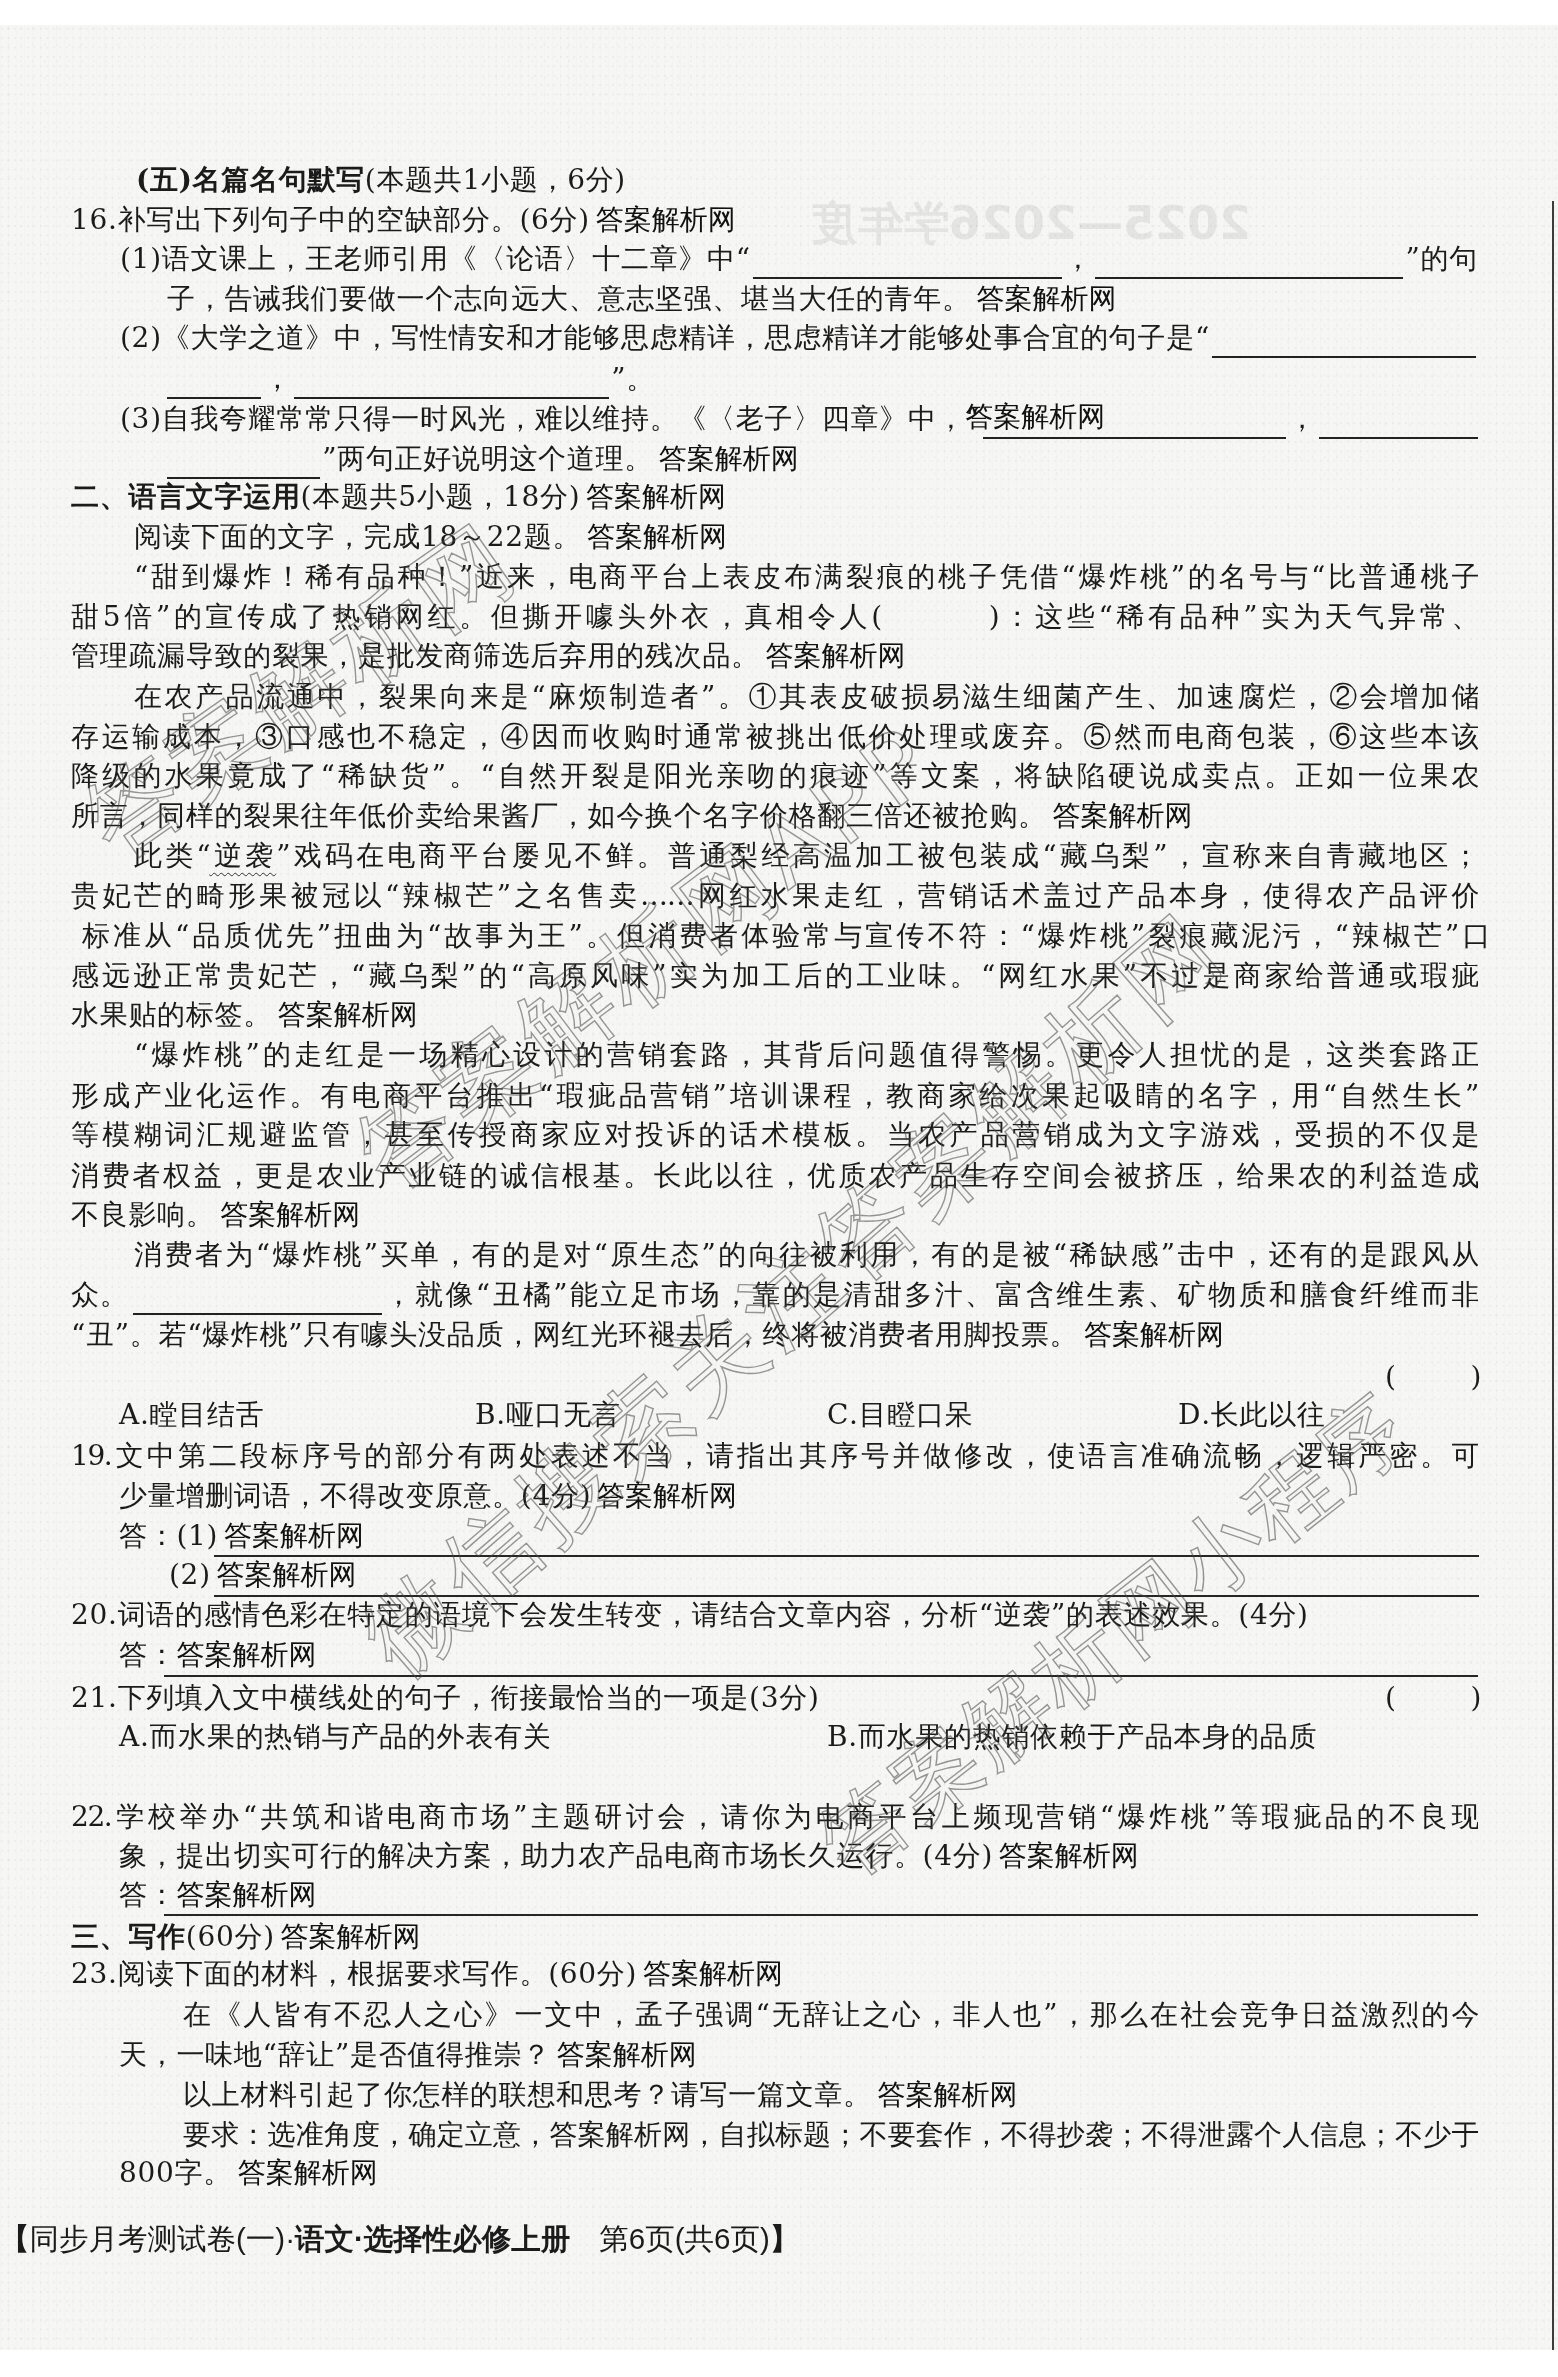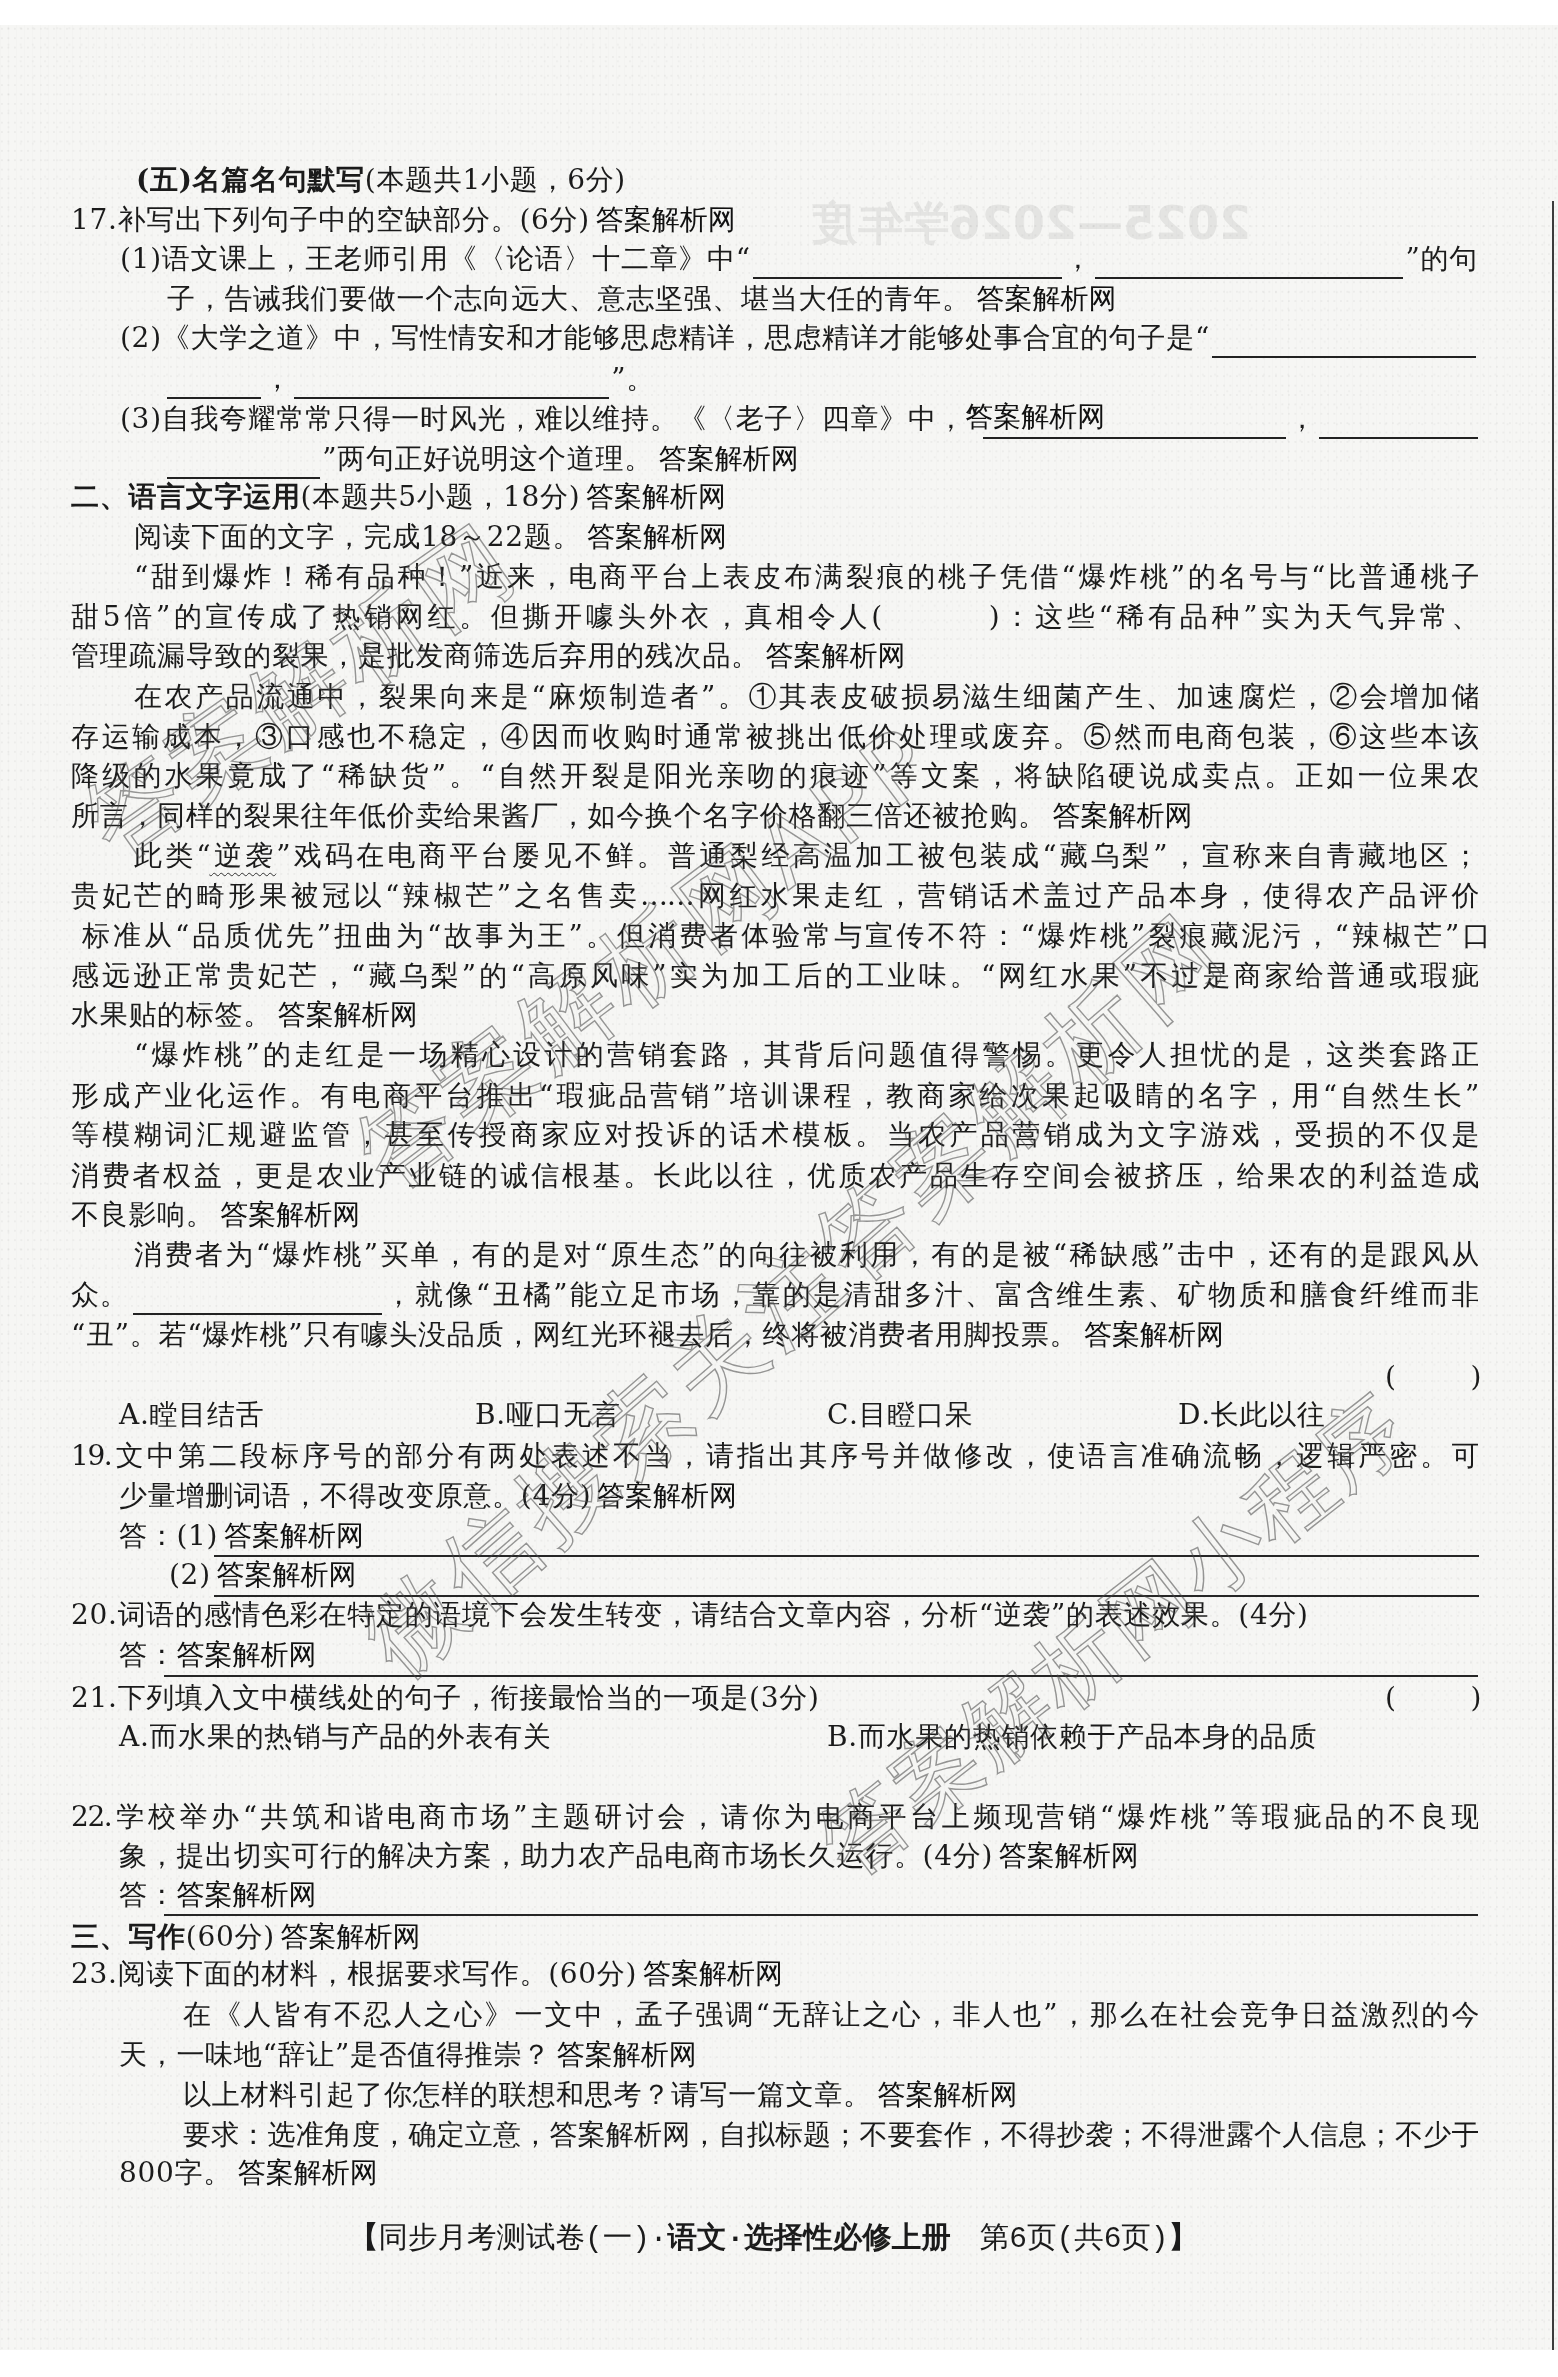--- a/index.html
+++ b/index.html
@@ -21,38 +21,38 @@
 .blank .mk{position:absolute;left:-17.3px;top:-2.2px;margin:0}
 .sb{font-weight:bold}
 .hb{font-family:"DejaVu Sans",sans-serif;font-weight:bold}
 .mk{font-family:"DejaVu Sans",sans-serif;font-weight:normal;color:#111;letter-spacing:0;margin-left:5.8px}
 .wavy{text-decoration:underline wavy #333;text-decoration-thickness:1.4px;text-underline-offset:6.5px}
 .gap{display:inline-block;width:108px}
 .rest{flex:1 1 auto;text-align:justify;text-align-last:justify;letter-spacing:-1.4px;white-space:normal;overflow:hidden;height:40px}
 .opt{position:absolute;top:0;white-space:nowrap}
 .brk{position:absolute;left:1385px;width:97px;display:flex;justify-content:space-between}
 .uline{position:absolute;height:2.2px;background:#262626;z-index:1}
-.footer{position:absolute;left:0;top:2219px;width:1547px;height:40px;line-height:40px;text-align:center;font-family:Liberation Mono, monospace;font-size:29.5px;white-space:nowrap;z-index:1}
+.footer{position:absolute;left:0;top:2219px;width:1547px;height:40px;line-height:40px;font-family:Liberation Sans, sans-serif;font-size:29.5px;white-space:nowrap;z-index:1}
 .footer .pg{margin-left:29px}
 .wm{position:absolute;font-family:"DejaVu Sans",sans-serif;font-size:94px;line-height:1;color:transparent;-webkit-text-stroke:1.4px rgba(70,70,70,.55);white-space:nowrap;letter-spacing:5.8px;z-index:3;pointer-events:none}
 </style>
 </head>
 <body>
 
 <div class="page">
   <div class="paper"></div>
   <div class="edge"></div>
   <div class="bleed">2025—2026学年度</div>
 
   <div class="ln" style="left:136px;top:164px">
     <span class="sb">(五)名篇名句默写</span><span>(本题共1小题，6分)</span>
   </div>
 
   <div class="ln" style="left:71px;top:204px">
-    <span>17.</span><span>补写出下列句子中的空缺部分。(6分)</span><span class="mk">答案解析网</span>
+    <span>16.</span><span>补写出下列句子中的空缺部分。(6分)</span><span class="mk">答案解析网</span>
   </div>
 
   <div class="ln fx" style="left:120px;top:243px;width:1358px">
     <span class="t">(1)</span>
     <span class="t">语文课上，王老师引用《〈论语〉十二章》中“</span>
     <span class="blank"></span>
     <span class="t">，</span>
     <span class="blank"></span>
     <span class="t">”的句</span>
   </div>

